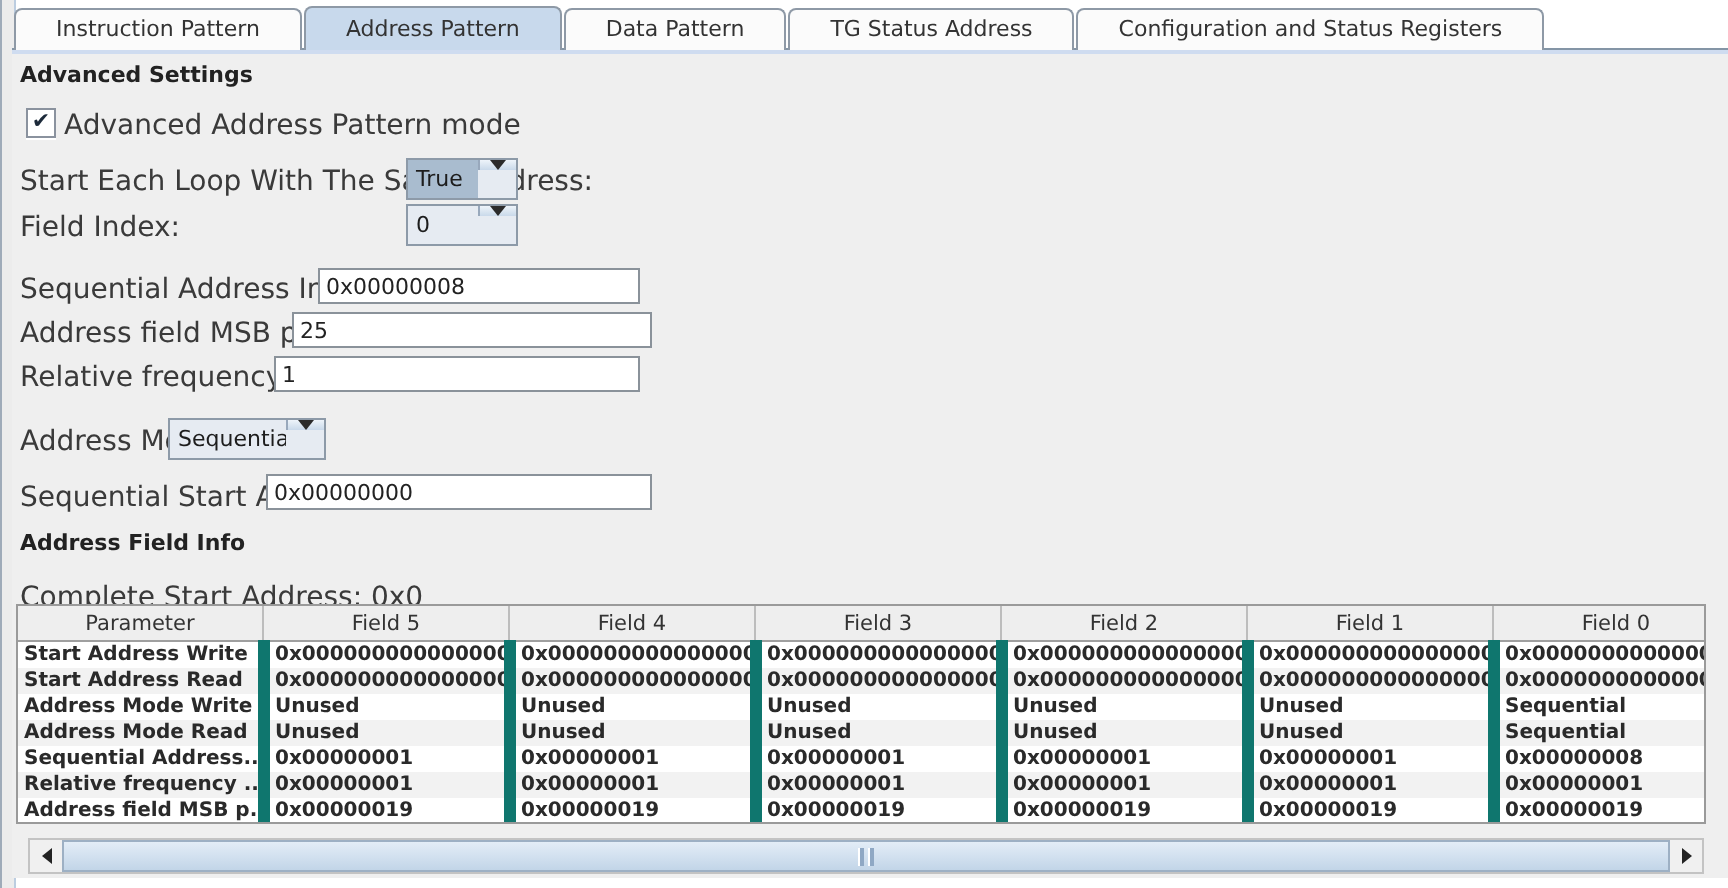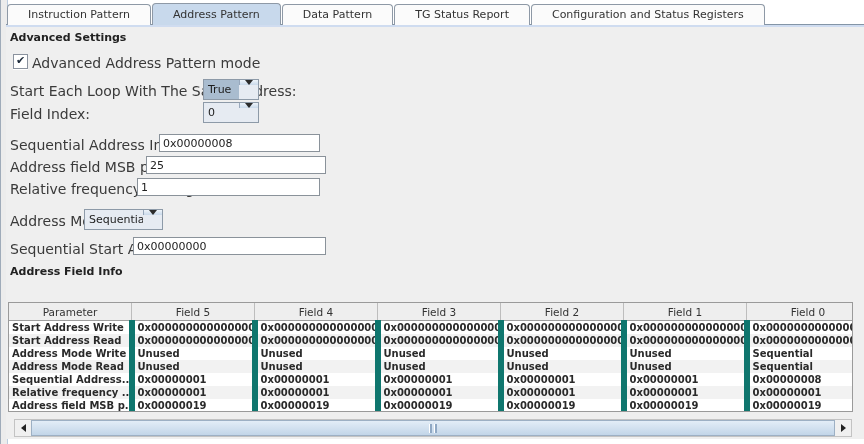--- a/index.html
+++ b/index.html
@@ -56,21 +56,21 @@
 </head>
 <body>
 
 <div id="app">
   <div class="frame-left"></div>
 
   <div class="tabbar">
     <div class="tab">Instruction Pattern</div>
     <div class="tab selected">Address Pattern</div>
     <div class="tab">Data Pattern</div>
-    <div class="tab">TG Status Report</div>
+    <div class="tab">TG Status Address</div>
     <div class="tab">Configuration and Status Registers</div>
   </div>
 
   <div class="content">
     <div class="h1" style="top:6px;">Advanced Settings</div>
 
     <div class="cb">
       <span>✔</span>
     </div>
     <div class="lbl" style="left:26px;top:30px;">Advanced Address Pattern mode</div>
@@ -105,20 +105,21 @@
       <div class="val">Sequential</div>
       <div class="btn">
           <span class="tri-down"></span>
         </div>
     </div>
 
     <div class="lbl" style="left:4px;top:216px;">Sequential Start Address:</div>
     <input class="tf" style="left: 127px; top: 212px; width: 193px;" value="0x00000000">
 
     <div class="h1" style="top:240px;">Address Field Info</div>
+    <div class="lbl" style="left:4px;top:266px;">Complete Start Address: 0x0</div>
 
     <div class="tblwrap">
       <table>
         <thead>
             <tr>
               <th>Parameter</th>
               <th>Field 5</th>
               <th>Field 4</th>
               <th>Field 3</th>
               <th>Field 2</th>

